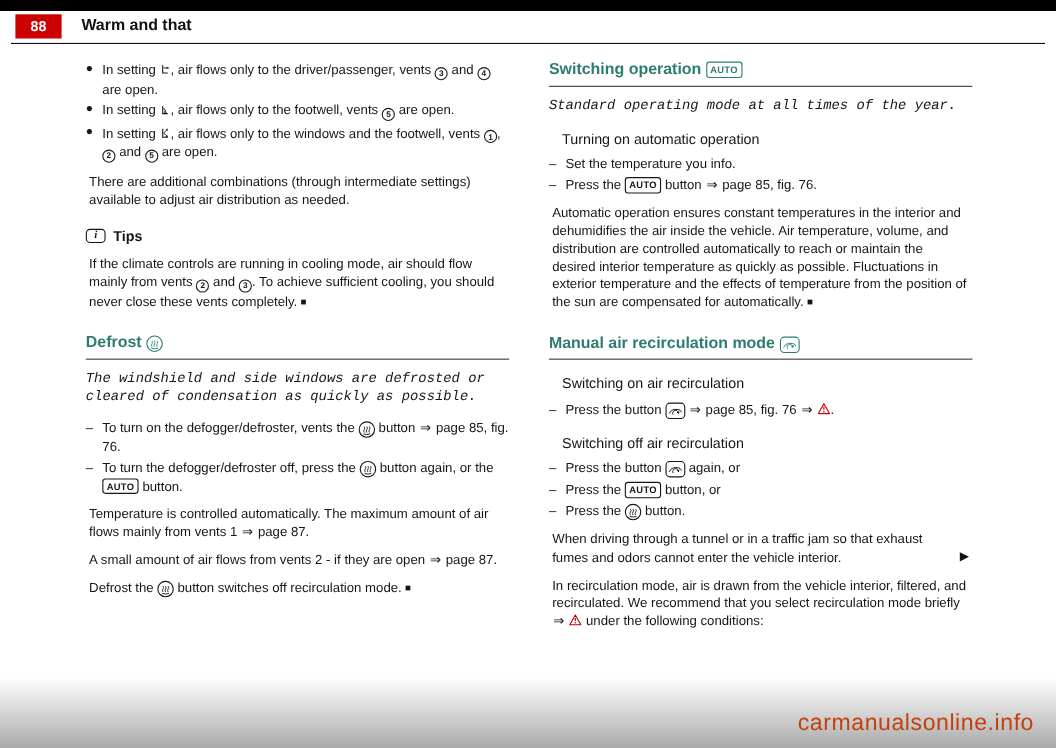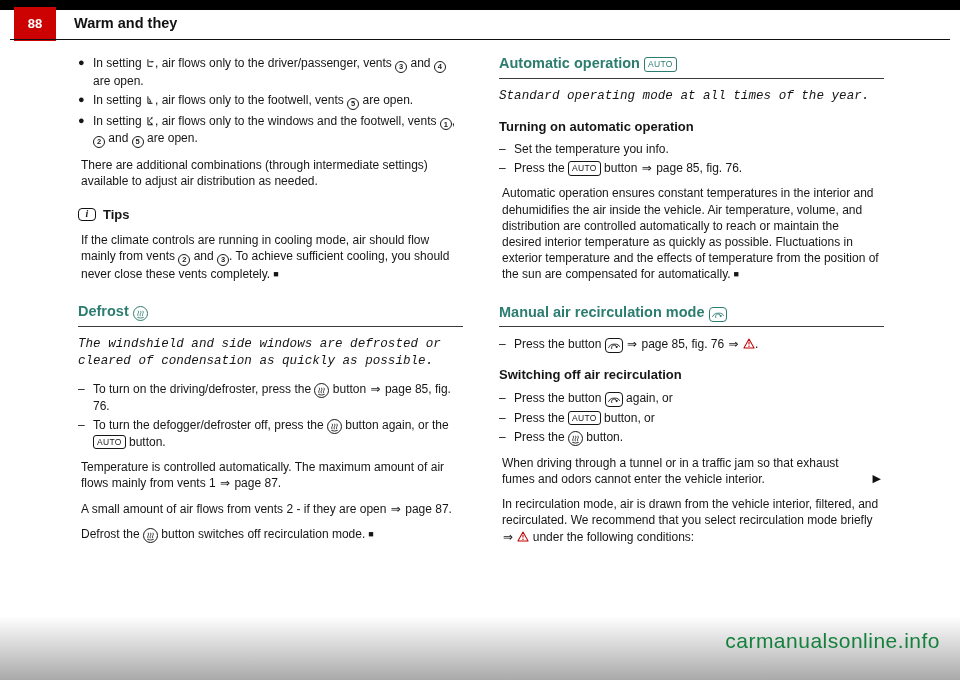--- a/index.html
+++ b/index.html
@@ -13,54 +13,54 @@
   body{
     width:960px;height:680px;position:relative;overflow:hidden;
     background:#ffffff;color:var(--ink);
     font-family:"Liberation Sans", sans-serif;
     font-size:12px;line-height:1.35;
   }
   .topbar{position:absolute;top:0;left:0;width:960px;height:10px;background:#000;}
   .hdr{position:absolute;top:12px;left:14px;height:24px;display:flex;align-items:center;gap:18px;}
   .pagenum{
     display:inline-flex;align-items:center;justify-content:center;
-    width:42px;height:34px;background:var(--badge);color:#fff;
+    width:42px;height:22px;background:var(--badge);color:#fff;
     font-weight:bold;font-size:13px;
   }
   .title{font-weight:bold;font-size:14.5px;color:#111;}
   .hrule{position:absolute;top:39px;left:10px;right:10px;height:0;border-top:1.5px solid #111;}
   .cols{position:absolute;top:52px;left:78px;width:806px;display:flex;gap:36px;}
   .col{width:385px;flex:none;}
   
   .heading{
     color:var(--accent);font-weight:bold;font-size:14.5px;
     border-bottom:1px solid #3a3a3a;padding-bottom:4px;margin:20px 0 9px;
   }
   .col > .heading:first-child{margin-top:2px;}
   .lead{font-style:italic;font-size:12.6px;margin:9px 0 11px;font-family:Liberation Mono, monospace;}
-  .sub{font-weight:bold;font-size:13px;margin:13px 0 6px;}
+  .sub{font-weight:normal;font-size:13px;margin:13px 12px 6px;}
   .para{margin:9px 3px;}
   .li{display:flex;margin:3px 0;}
   .marker{width:15px;flex:none;}
   .marker.bullet{font-size:11px;}
   .content{flex:1;}
   .tips{margin:16px 0 18px;}
   .tips-head{display:flex;align-items:center;gap:7px;font-weight:bold;font-size:13px;margin-bottom:4px;}
   .tipsicon{
     display:inline-flex;align-items:center;justify-content:center;
     width:18px;height:13px;border:1.4px solid #111;border-radius:4px;
     font-family:"Liberation Serif", serif;font-style:italic;font-weight:bold;
     font-size:10px;line-height:1;
   }
   
   .it{}
   .arr{padding:0 1px;}
   .keybtn{
     display:inline-block;border:1px solid currentColor;border-radius:3px;
-    font-size:8.5px;font-weight:normal;letter-spacing:.3px;line-height:1;
+    font-size:8.5px;font-weight:bold;letter-spacing:.3px;line-height:1;
     padding:2px 3px;vertical-align:1px;
   }
   .keyicon{
     display:inline-flex;align-items:center;justify-content:center;
     height:15px;min-width:16px;border:1px solid currentColor;border-radius:4px;
     vertical-align:-3px;padding:0 1px;
   }
   .keyicon.k-defrost-icon{border-radius:50%;min-width:15px;width:15px;}
   .sym{display:inline-block;vertical-align:-1px;line-height:0;}
   .circ{
@@ -69,32 +69,32 @@
     font-size:7.5px;font-weight:bold;line-height:1;vertical-align:-2px;
   }
   .endmark{font-size:9px;margin-left:3px;vertical-align:1px;}
   .cont{position:relative;padding-right:16px;}
   .contmark{position:absolute;right:0;bottom:1px;font-size:11px;color:#111;}
   .footband{
     position:absolute;left:0;bottom:0;width:960px;height:64px;
     background:linear-gradient(180deg, rgba(190,190,190,0) 0%, rgba(175,175,175,.85) 80%, #a9a9a9 100%);
   }
   .watermark{
-    position:absolute;right:20px;bottom:25px;
-    font-size:21px;color:#15803d;letter-spacing:.5px;
+    position:absolute;right:20px;bottom:8px;
+    font-size:21px;color:#c2410c;letter-spacing:.5px;
   }
 </style>
 </head>
 <body>
 
 <div class="topbar"></div>
 
 <header class="hdr">
   <span class="pagenum">88</span>
-  <span class="title">Warm and they</span>
+  <span class="title">Warm and that</span>
 </header>
 <div class="hrule"></div>
 
 <main class="cols">
   <section class="col">
       <div class="li">
         <span class="marker bullet">●</span>
         <span class="content"><span class="t">In setting </span><span class="sym"><svg viewBox="0 0 12 12" width="10" height="10">
               <path d="M3.5 1.5v8.5h5.5" fill="none" stroke="currentColor" stroke-width="1.2"></path>
               <path d="M4.5 4.5h3.6" stroke="currentColor" stroke-width="1" fill="none"></path>
@@ -129,21 +129,21 @@
       </div>
       <div class="heading"><span class="t">Defrost </span><span class="keyicon k-defrost-icon">
           <svg viewBox="0 0 14 14" width="11" height="11">
             <path d="M3 12 Q7 13.6 11 12" fill="none" stroke="currentColor" stroke-width="1.1"></path>
             <path d="M4 10.5q-1.3-1.8 0-3.5 1.3-1.8 0-3.5M7 10.5q-1.3-1.8 0-3.5 1.3-1.8 0-3.5M10 10.5q-1.3-1.8 0-3.5 1.3-1.8 0-3.5" fill="none" stroke="currentColor" stroke-width="1"></path>
           </svg>
         </span></div>
       <div class="lead"><span class="t">The windshield and side windows are defrosted or cleared of condensation as quickly as possible.</span></div>
       <div class="li">
         <span class="marker">–</span>
-        <span class="content"><span class="t">To turn on the driving/defroster, press the </span><span class="keyicon k-defrost-icon">
+        <span class="content"><span class="t">To turn on the defogger/defroster, vents the </span><span class="keyicon k-defrost-icon">
             <svg viewBox="0 0 14 14" width="11" height="11">
               <path d="M3 12 Q7 13.6 11 12" fill="none" stroke="currentColor" stroke-width="1.1"></path>
               <path d="M4 10.5q-1.3-1.8 0-3.5 1.3-1.8 0-3.5M7 10.5q-1.3-1.8 0-3.5 1.3-1.8 0-3.5M10 10.5q-1.3-1.8 0-3.5 1.3-1.8 0-3.5" fill="none" stroke="currentColor" stroke-width="1"></path>
             </svg>
           </span><span class="t"> button </span><span class="arr">⇒</span><span class="it"> page 85,</span><span class="t"> fig. 76.</span></span>
       </div>
       <div class="li">
         <span class="marker">–</span>
         <span class="content"><span class="t">To turn the defogger/defroster off, press the </span><span class="keyicon k-defrost-icon">
             <svg viewBox="0 0 14 14" width="11" height="11">
@@ -155,39 +155,40 @@
       <div class="para"><span class="t">Temperature is controlled automatically. The maximum amount of air flows mainly from vents 1 </span><span class="arr">⇒</span><span class="it"> page 87.</span></div>
       <div class="para"><span class="t">A small amount of air flows from vents 2 - if they are open </span><span class="arr">⇒</span><span class="it"> page 87.</span></div>
       <div class="para"><span class="t">Defrost the </span><span class="keyicon k-defrost-icon">
           <svg viewBox="0 0 14 14" width="11" height="11">
             <path d="M3 12 Q7 13.6 11 12" fill="none" stroke="currentColor" stroke-width="1.1"></path>
             <path d="M4 10.5q-1.3-1.8 0-3.5 1.3-1.8 0-3.5M7 10.5q-1.3-1.8 0-3.5 1.3-1.8 0-3.5M10 10.5q-1.3-1.8 0-3.5 1.3-1.8 0-3.5" fill="none" stroke="currentColor" stroke-width="1"></path>
           </svg>
         </span><span class="t"> button switches off recirculation mode.</span><span class="endmark">■</span></div>
     </section>
   <section class="col">
-      <div class="heading"><span class="t">Automatic operation </span><span class="keybtn">AUTO</span></div>
+      <div class="heading"><span class="t">Switching operation </span><span class="keybtn">AUTO</span></div>
       <div class="lead"><span class="t">Standard operating mode at all times of the year.</span></div>
       <div class="sub"><span class="t">Turning on automatic operation</span></div>
       <div class="li">
         <span class="marker">–</span>
         <span class="content"><span class="t">Set the temperature you info.</span></span>
       </div>
       <div class="li">
         <span class="marker">–</span>
         <span class="content"><span class="t">Press the </span><span class="keybtn">AUTO</span><span class="t"> button </span><span class="arr">⇒</span><span class="it"> page 85,</span><span class="t"> fig. 76.</span></span>
       </div>
       <div class="para"><span class="t">Automatic operation ensures constant temperatures in the interior and dehumidifies the air inside the vehicle. Air temperature, volume, and distribution are controlled automatically to reach or maintain the desired interior temperature as quickly as possible. Fluctuations in exterior temperature and the effects of temperature from the position of the sun are compensated for automatically.</span><span class="endmark">■</span></div>
       <div class="heading"><span class="t">Manual air recirculation mode </span><span class="keyicon k-recirculation-icon">
           <svg viewBox="0 0 16 12" width="14" height="11">
             <path d="M1.5 8.8q2.2-4.3 5.2-4.3h4q2.4 0 3.8 3" fill="none" stroke="currentColor" stroke-width="1"></path>
             <path d="M5.6 10a3 3 0 1 1 5.6-1.4" fill="none" stroke="currentColor" stroke-width="1"></path>
             <path d="M12.4 6.4l-1 2.6-2.2-1.6z" fill="currentColor"></path>
           </svg>
         </span></div>
+      <div class="sub"><span class="t">Switching on air recirculation</span></div>
       <div class="li">
         <span class="marker">–</span>
         <span class="content"><span class="t">Press the button </span><span class="keyicon k-recirculation-icon">
             <svg viewBox="0 0 16 12" width="14" height="11">
               <path d="M1.5 8.8q2.2-4.3 5.2-4.3h4q2.4 0 3.8 3" fill="none" stroke="currentColor" stroke-width="1"></path>
               <path d="M5.6 10a3 3 0 1 1 5.6-1.4" fill="none" stroke="currentColor" stroke-width="1"></path>
               <path d="M12.4 6.4l-1 2.6-2.2-1.6z" fill="currentColor"></path>
             </svg>
           </span><span class="t"> </span><span class="arr">⇒</span><span class="it"> page 85,</span><span class="t"> fig. 76 </span><span class="arr">⇒</span><span class="t"> </span><span class="sym"><svg viewBox="0 0 14 13" width="12" height="11">
               <path d="M7 1.2 13 11.8H1Z" fill="none" stroke="var(--warn)" stroke-width="1.2" stroke-linejoin="round"></path>

